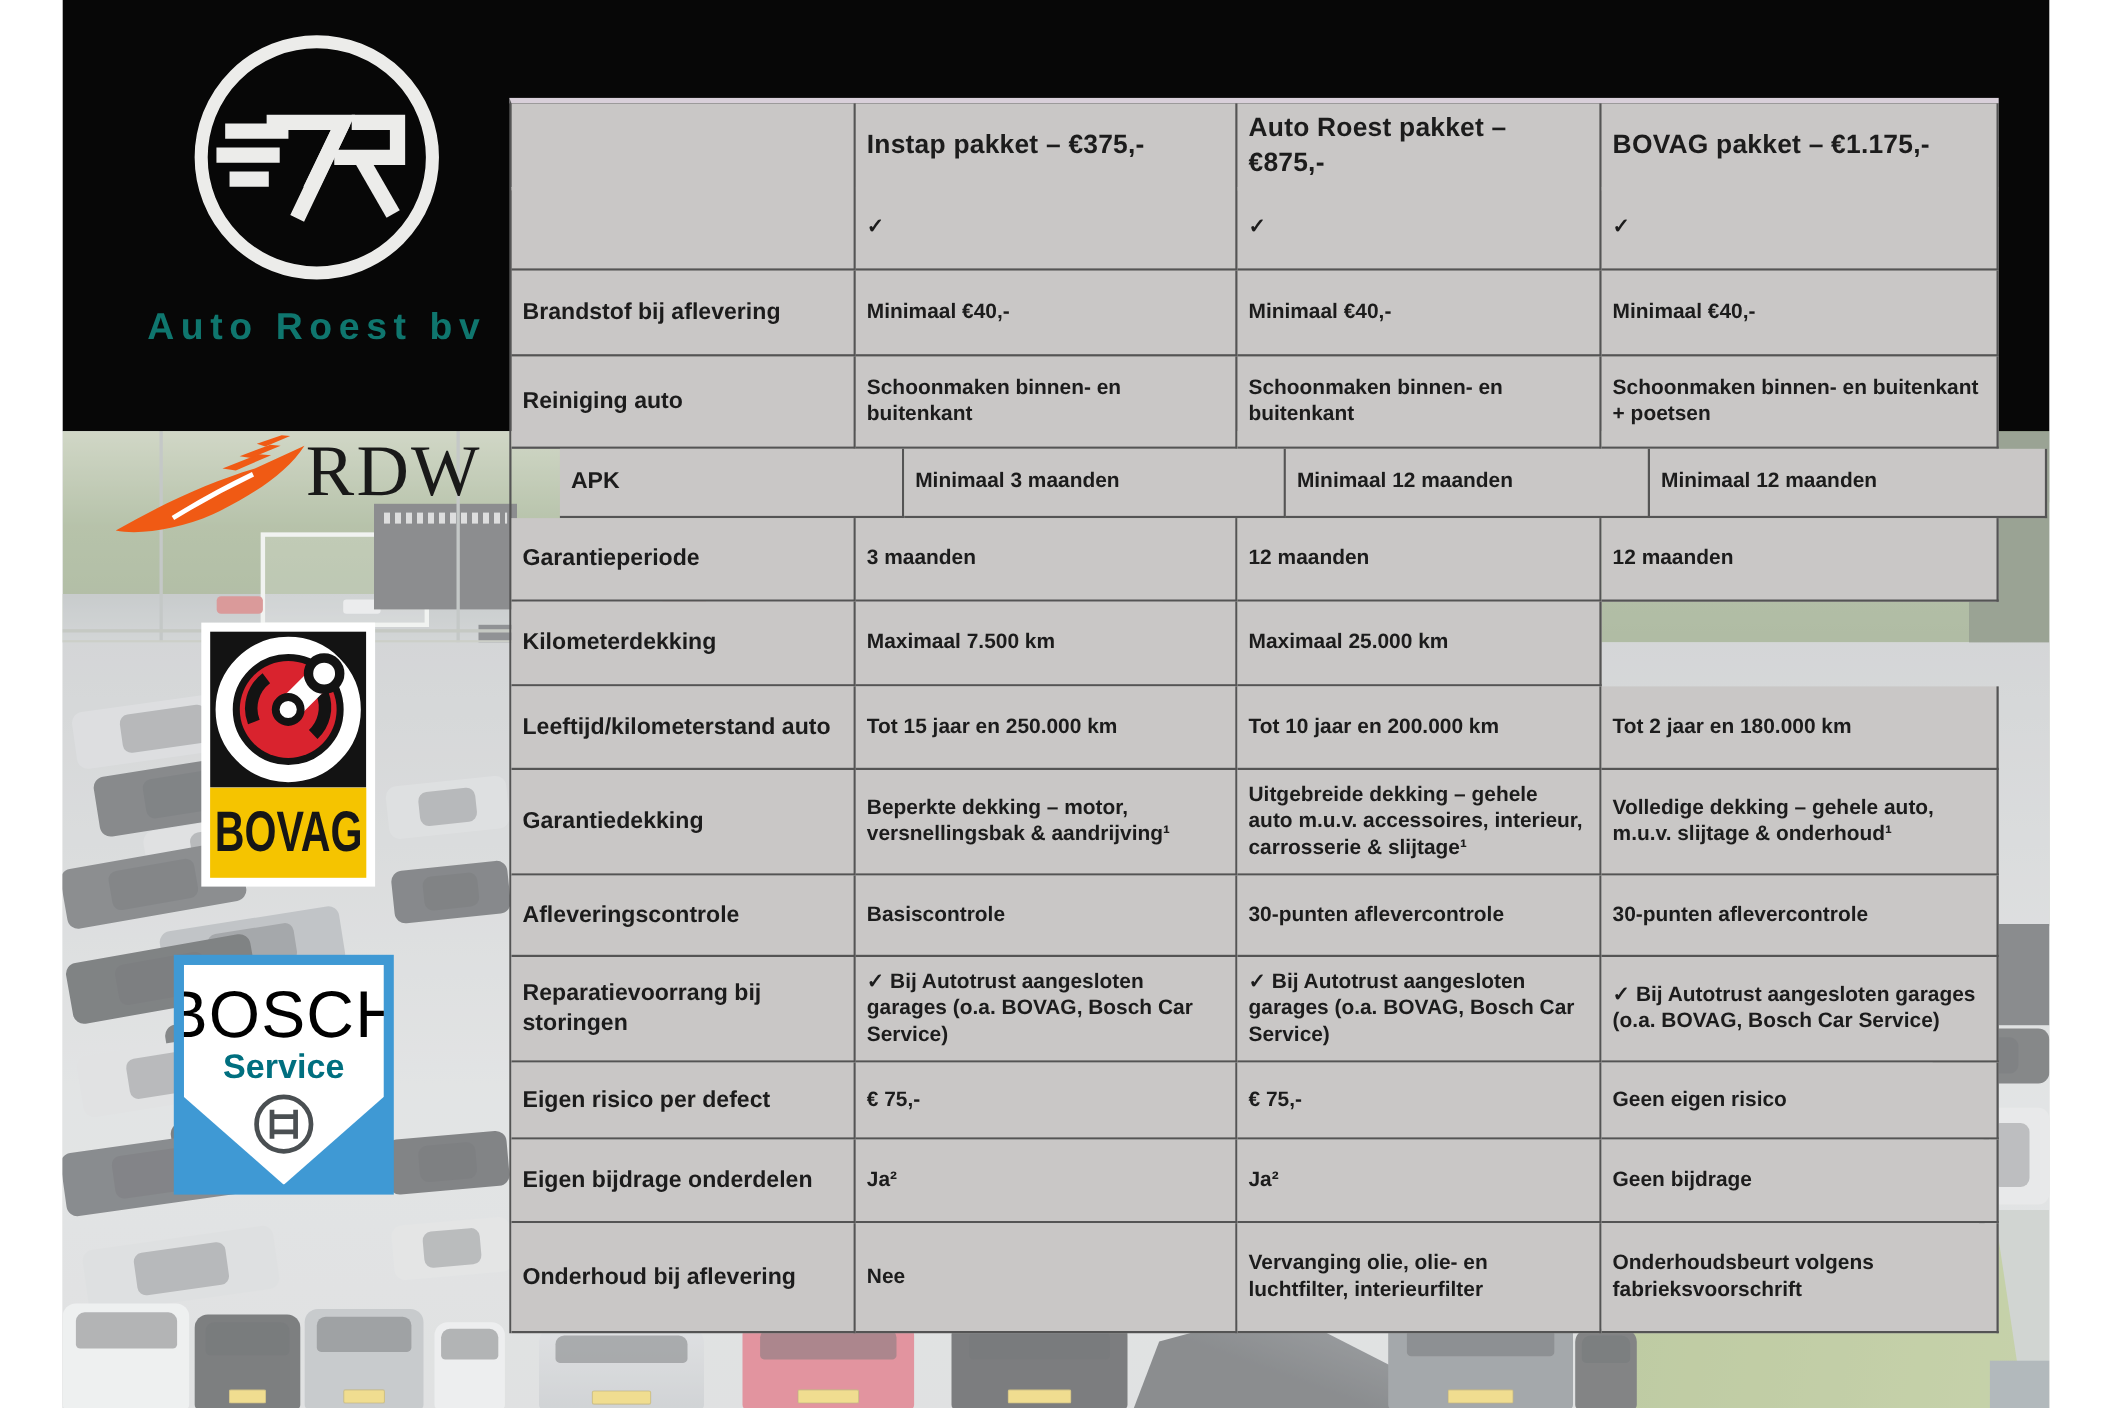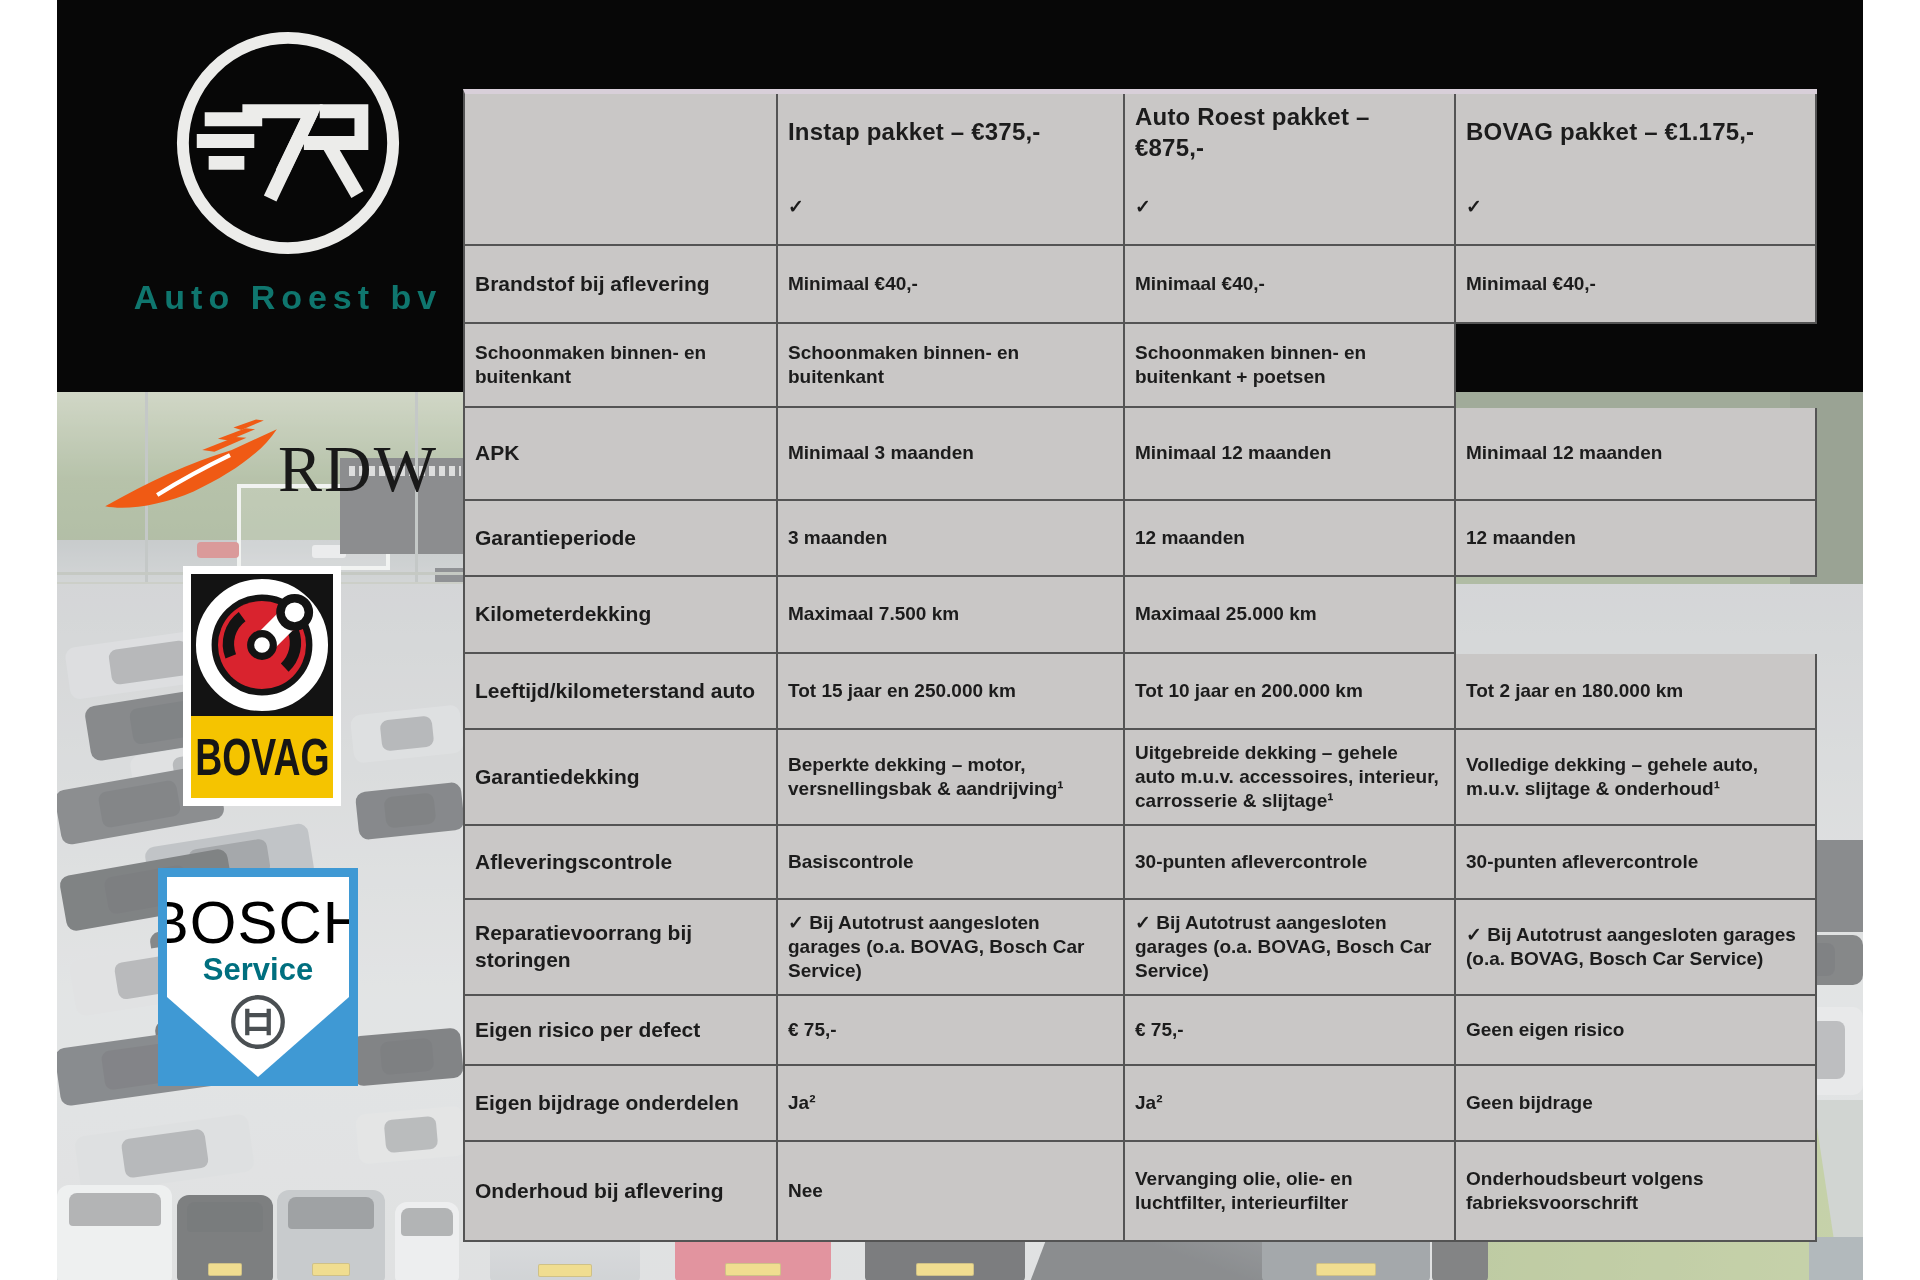--- a/index.html
+++ b/index.html
@@ -16,21 +16,21 @@
   .scene{position:absolute;left:57px;top:392px;width:1806px;height:888px;overflow:hidden;background:#c2c5c6;z-index:1;}
   .sc{position:absolute;}
   .cart,.carf{position:absolute;border-radius:10px;}
   .carf{border-radius:12px 12px 5px 5px;}
   .cart::before{content:"";position:absolute;left:26%;right:26%;top:16%;bottom:18%;background:rgba(18,22,25,.38);border-radius:8px;}
   .carf::before{content:"";position:absolute;left:10%;right:10%;top:8%;height:34%;background:rgba(15,20,24,.5);border-radius:8px 8px 4px 4px;}
   .plate::after{content:"";position:absolute;left:32%;right:32%;bottom:7%;height:11px;background:#e5c43c;border:1px solid rgba(0,0,0,.25);border-radius:2px;}
   .sign-text{color:#e9eaeb;font-style:italic;font-weight:700;font-size:22px;white-space:nowrap;}
 
   
-  .rdw{position:absolute;left:100px;top:413px;width:320px;height:112px;display:flex;align-items:center;z-index:3;}
+  .rdw{position:absolute;left:100px;top:391px;width:320px;height:112px;display:flex;z-index:3;}
   .rdw svg{width:182px;height:108px;flex:0 0 auto;}
   .rdw-text{font-family:"Liberation Serif", serif;font-size:66px;color:#191919;letter-spacing:2px;margin-left:-4px;}
 
   .bovag{position:absolute;left:183px;top:566px;width:158px;background:#ffffff;padding:8px;box-sizing:border-box;z-index:3;}
   .bovag svg{width:142px;height:142px;display:block;}
   .bovag-band{height:82px;background:#f5c400;display:flex;align-items:center;justify-content:center;overflow:hidden;}
   .bovag-band span{font-size:52px;font-weight:700;color:#161616;letter-spacing:0;transform:scaleX(.72);white-space:nowrap;}
 
   .bosch{position:absolute;left:158px;top:868px;width:200px;height:218px;background:#3f99d4;box-sizing:border-box;z-index:3;}
   .bosch-shield{position:absolute;left:9px;top:9px;right:9px;bottom:9px;background:#ffffff;
@@ -181,25 +181,26 @@
         <div class="t-cell val">✓</div>
         <div class="t-cell val">✓</div>
       </div>
       <div class="t-row" style="height: 78px;">
         <div class="t-cell lbl">Brandstof bij aflevering</div>
         <div class="t-cell val">Minimaal €40,-</div>
         <div class="t-cell val">Minimaal €40,-</div>
         <div class="t-cell val">Minimaal €40,-</div>
       </div>
       <div class="t-row" style="height: 84px;">
+        <div class="t-cell lbl">Reiniging auto</div>
         <div class="t-cell val">Schoonmaken binnen- en buitenkant</div>
         <div class="t-cell val">Schoonmaken binnen- en buitenkant</div>
         <div class="t-cell val">Schoonmaken binnen- en buitenkant + poetsen</div>
       </div>
-      <div class="t-row" style="height: 93px;">
+      <div class="t-row" style="height: 63px; margin-left: 44px;">
         <div class="t-cell lbl">APK</div>
         <div class="t-cell val">Minimaal 3 maanden</div>
         <div class="t-cell val">Minimaal 12 maanden</div>
         <div class="t-cell val">Minimaal 12 maanden</div>
       </div>
       <div class="t-row" style="height: 76px;">
         <div class="t-cell lbl">Garantieperiode</div>
         <div class="t-cell val">3 maanden</div>
         <div class="t-cell val">12 maanden</div>
         <div class="t-cell val">12 maanden</div>

